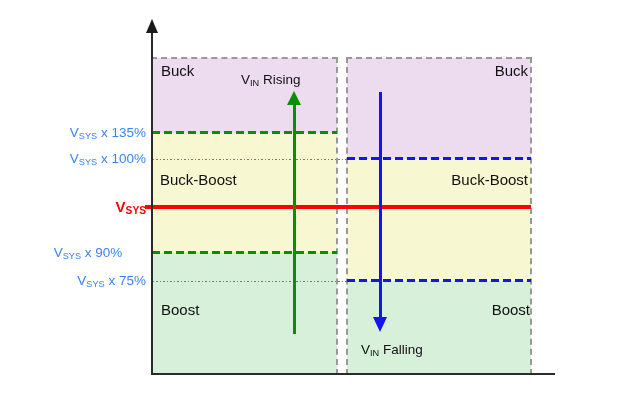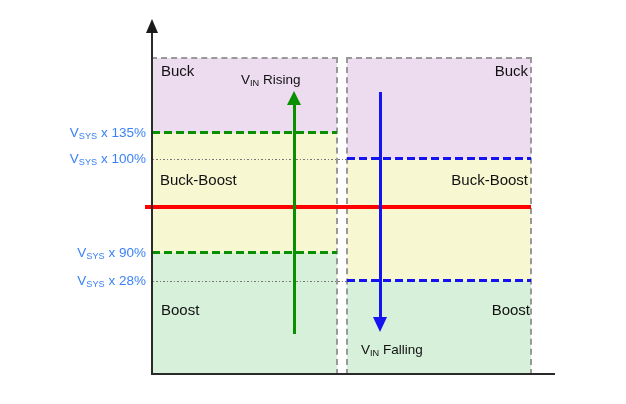--- a/index.html
+++ b/index.html
@@ -71,22 +71,23 @@
   <div class="axis-h" style="left:152px;top:373px;width:403px;"></div>
 
   <div class="arrow-line-green" style="left:293px;top:103px;height:231px;"></div>
   <div class="tri up-green" style="left:287px;top:91px;"></div>
 
   <div class="arrow-line-blue" style="left:379px;top:92px;height:226px;"></div>
   <div class="tri down-blue" style="left:373px;top:317px;"></div>
 
   <div class="ylabel" style="top:125px;"><span>V</span><span class="sub">SYS</span><span> x 135%</span></div>
   <div class="ylabel" style="top:151px;"><span>V</span><span class="sub">SYS</span><span> x 100%</span></div>
-  <div class="ylabel" style="top:245px;"><span>V</span><span class="sub">SYS</span><span> x 90%</span></div>
-  <div class="ylabel" style="top:273px;"><span>V</span><span class="sub">SYS</span><span> x 28%</span></div>
+  <div class="ylabel red" style="top:198px;"><span>V</span><span class="sub">SYS</span><span></span></div>
+  <div class="ylabel" style="top:245px;text-align:center;"><span>V</span><span class="sub">SYS</span><span> x 90%</span></div>
+  <div class="ylabel" style="top:273px;"><span>V</span><span class="sub">SYS</span><span> x 75%</span></div>
 
   <div class="region-label" style="left:161px;top:62px;">Buck</div>
   <div class="region-label" style="left:160px;top:171px;">Buck-Boost</div>
   <div class="region-label" style="left:161px;top:301px;">Boost</div>
 
   <div class="region-label right" style="right:98px;top:62px;">Buck</div>
   <div class="region-label right" style="right:98px;top:171px;">Buck-Boost</div>
   <div class="region-label right" style="right:96px;top:301px;">Boost</div>
 
   <div class="annot" style="left:241px;top:72px;"><span>V</span><span class="sub">IN</span><span> Rising</span></div>

